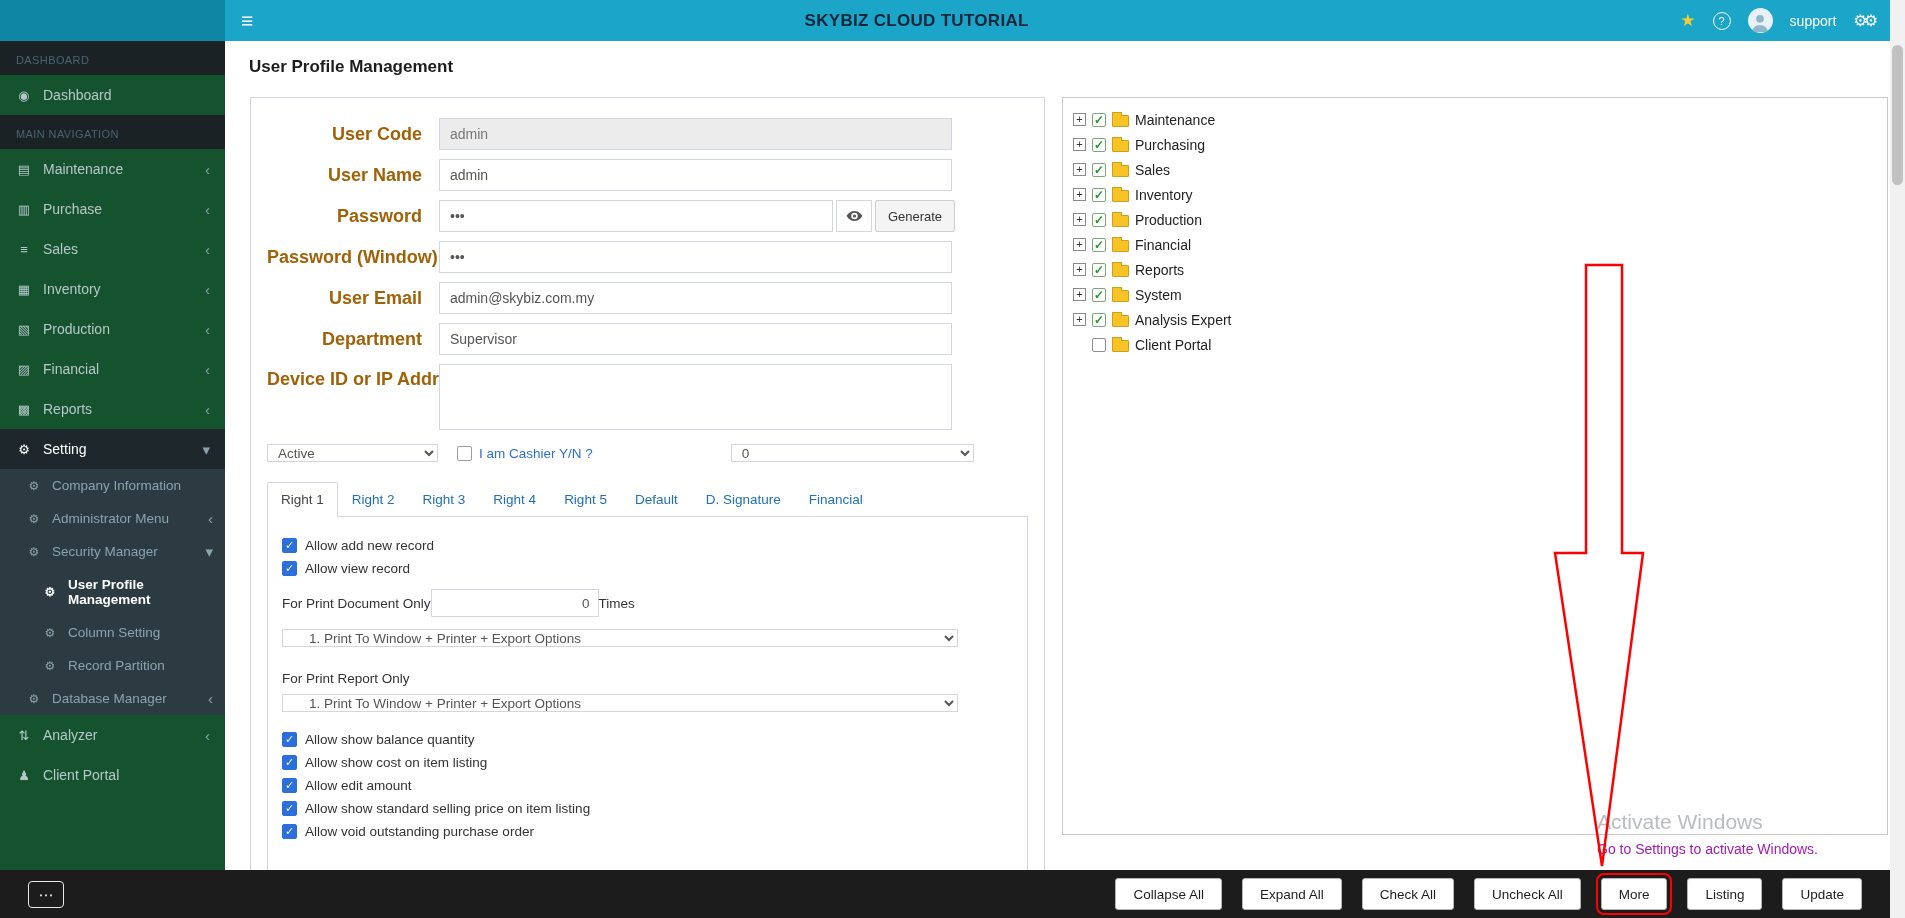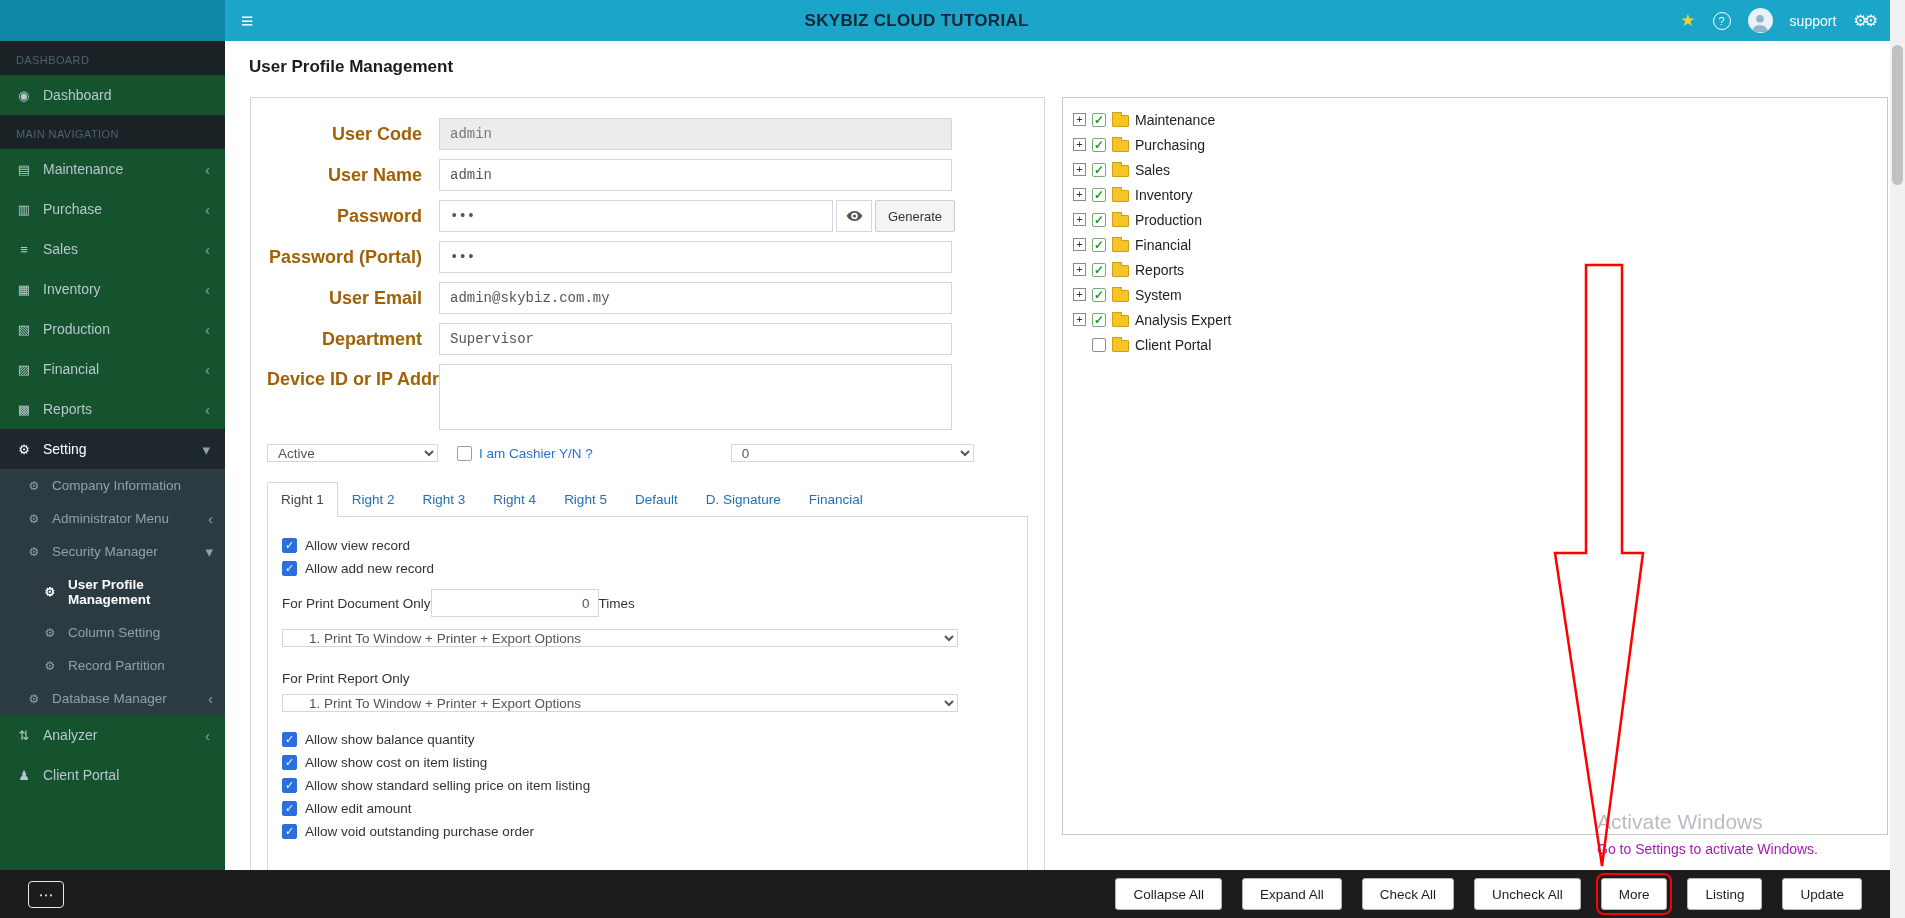--- a/index.html
+++ b/index.html
@@ -36,21 +36,21 @@
 
   
   .main { position:absolute; left:225px; top:41px; width:1665px; height:829px; background:#fff; overflow:hidden; }
   .page-title { padding:16px 0 8px 24px; font-size:17px; font-weight:bold; color:#1c1c1c; }
 
   .form-panel { position:absolute; left:25px; top:56px; width:795px; height:1050px; border:1px solid #d2d6de; background:#fff; padding:20px 16px; }
   .frow { display:flex; align-items:center; margin-bottom:9px; }
   .frow.top { align-items:flex-start; }
   .flabel { width:172px; text-align:right; padding-right:17px; font-weight:bold; color:#a16207; font-size:18px; flex:none; white-space:nowrap; }
   .frow.top .flabel { padding-top:5px; }
-  .txt { height:32px; border:1px solid #d2d6de; padding:0 10px; font-size:14px; color:#555; font-family:Liberation Mono, monospace; outline:none; }
+  .txt { height:32px; border:1px solid #d2d6de; padding:0 10px; font-size:14px; color:#555; font-family:Liberation Sans, sans-serif; outline:none; }
   .w-full { width:513px; }
   .dis { background:#ececec; color:#777; }
   .pw-group { display:flex; gap:3px; align-items:center; }
   .pw-input { width:394px; }
   .eye-btn { width:36px; height:32px; border:1px solid #d2d6de; background:#fff; display:flex; align-items:center; justify-content:center; cursor:pointer; padding:0; }
   .gen-btn { width:80px; height:32px; border:1px solid #cfcfcf; background:#f4f4f4; font-size:13px; color:#333; font-family:inherit; cursor:pointer; border-radius:2px; }
   .dev-area { width:513px; height:66px; border:1px solid #d2d6de; resize:none; font-family:inherit; outline:none; }
   .info-badge { display:inline-flex; width:14px; height:14px; border-radius:50%; background:#16191c; color:#fff; font-size:10px; align-items:center; justify-content:center; margin-left:5px; vertical-align:1px; }
   .info-badge::after { content:"?"; }
 
@@ -241,21 +241,21 @@
         <button class="eye-btn">
           <svg width="17" height="12" viewBox="0 0 24 16">
               <path d="M12 1C6 1 1.8 6 1 8c.8 2 5 7 11 7s10.2-5 11-7c-.8-2-5-7-11-7zm0 11.6A4.6 4.6 0 1 1 12 3.4a4.6 4.6 0 0 1 0 9.2z" fill="#555"></path>
               <circle cx="12" cy="8" r="2.2" fill="#555"></circle>
             </svg>
         </button>
         <button class="gen-btn">Generate</button>
       </div>
     </div>
     <div class="frow">
-      <div class="flabel">Password (Portal)</div>
+      <div class="flabel">Password (Window)</div>
       <input class="txt w-full" value="•••" style="">
     </div>
     <div class="frow">
       <div class="flabel">User Email</div>
       <input class="txt w-full" value="admin@skybiz.com.my" style="">
     </div>
     <div class="frow">
       <div class="flabel">Department</div>
       <input class="txt w-full" value="Supervisor" style="">
     </div>
@@ -280,25 +280,25 @@
       <div class="tab">Right 4</div>
       <div class="tab">Right 5</div>
       <div class="tab">Default</div>
       <div class="tab">D. Signature</div>
       <div class="tab">Financial</div>
     </div>
 
     <div class="tabbox">
       <label class="checkrow">
         <span class="cbx checked"></span>
+        <span>Allow add new record</span>
+      </label>
+      <label class="checkrow">
+        <span class="cbx checked"></span>
         <span>Allow view record</span>
-      </label>
-      <label class="checkrow">
-        <span class="cbx checked"></span>
-        <span>Allow add new record</span>
       </label>
 
       <div class="print-row">
         <span>For Print Document Only</span>
         <input class="times-input" value="0" style="">
         <span>Times</span>
       </div>
       <select class="sel print-sel"><option>1. Print To Window + Printer + Export Options</option></select>
 
       <div class="section-label">For Print Report Only</div>
@@ -307,25 +307,25 @@
       <label class="checkrow">
         <span class="cbx checked"></span>
         <span>Allow show balance quantity</span>
       </label>
       <label class="checkrow">
         <span class="cbx checked"></span>
         <span>Allow show cost on item listing</span>
       </label>
       <label class="checkrow">
         <span class="cbx checked"></span>
+        <span>Allow edit amount</span>
+      </label>
+      <label class="checkrow">
+        <span class="cbx checked"></span>
         <span>Allow show standard selling price on item listing</span>
-      </label>
-      <label class="checkrow">
-        <span class="cbx checked"></span>
-        <span>Allow edit amount</span>
       </label>
       <label class="checkrow">
         <span class="cbx checked"></span>
         <span>Allow void outstanding purchase order</span>
       </label>
     </div>
   </div>
 
   <div class="tree-panel">
     <div class="tree-row">

